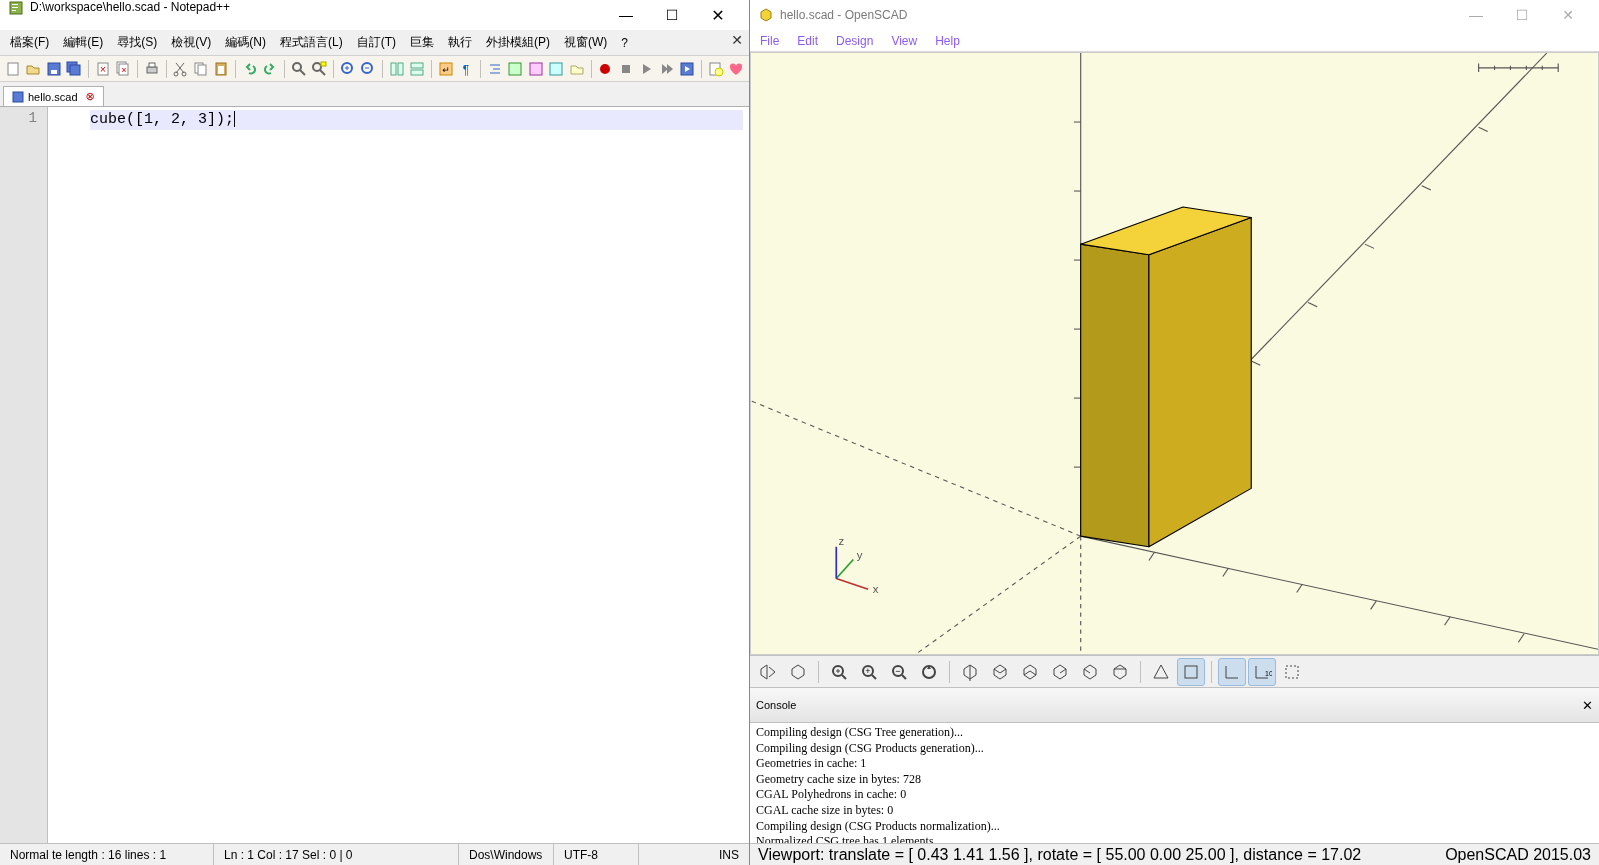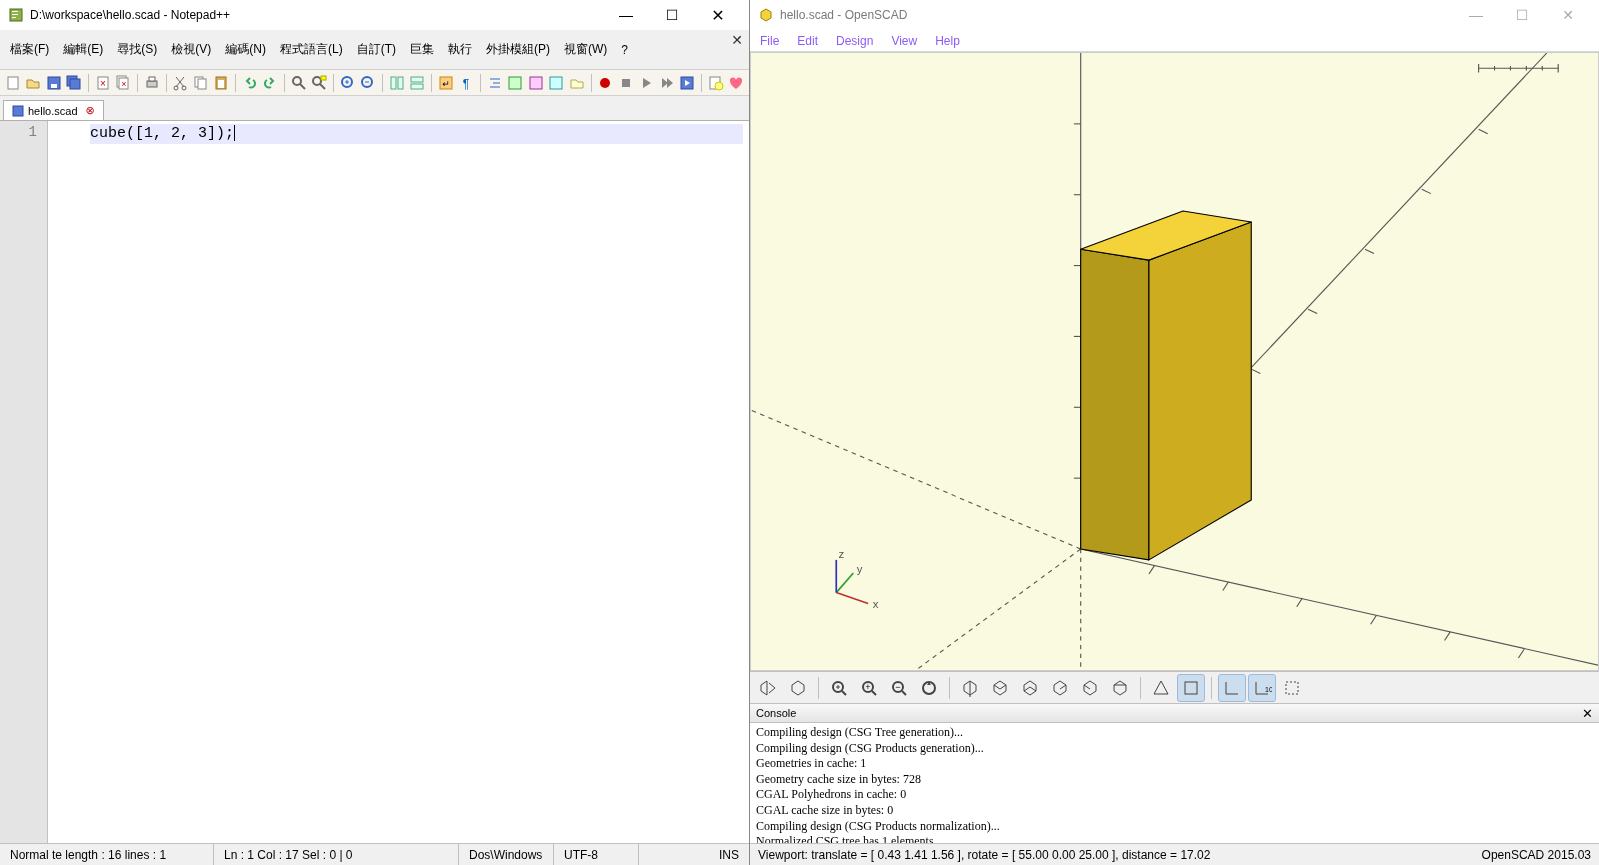--- a/index.html
+++ b/index.html
@@ -1,26 +1,26 @@
 <!DOCTYPE html>
 <html><head>
 <meta charset="utf-8">
 <style>
   * { box-sizing: border-box; margin: 0; padding: 0; }
   body { font-family: "Microsoft JhengHei", "Segoe UI", sans-serif; font-size: 12px; background: #fff; overflow: hidden; width: 1599px; height: 865px; display: flex; }
   
   
   .npp-window { width: 750px; height: 865px; display: flex; flex-direction: column; border-right: 1px solid #888; background: #fff; position: relative; }
-  .npp-titlebar { height: 30px; display: flex; align-items: center; padding: 0 8px; background: #fff; color: #000; }
+  .npp-titlebar { height: 30px; display: flex; align-items: flex-start; padding: 0 8px; background: #fff; color: #000; }
   .npp-titlebar .icon { width: 16px; height: 16px; margin-right: 6px; }
   .npp-title { flex: 1; font-size: 12px; }
   .winbtn { width: 46px; height: 30px; display: flex; align-items: center; justify-content: center; font-size: 14px; color: #000; }
   .winbtn.close { font-size: 16px; }
   
-  .npp-menubar { height: 40px; display: flex; align-items: center; padding: 0 4px; gap: 2px; background: #f0f0f0; border-bottom: 1px solid #d0d0d0; position: relative;}
+  .npp-menubar { height: 26px; display: flex; align-items: center; padding: 0 4px; gap: 2px; background: #f0f0f0; border-bottom: 1px solid #d0d0d0; position: relative;}
   .npp-menuitem { padding: 2px 6px; font-size: 12px; }
   .npp-menubar .closeX { position: absolute; right: 6px; top: 2px; font-size: 14px; color: #333;}
   
   .npp-toolbar { height: 26px; display: flex; align-items: center; padding: 2px 4px; gap: 3px; background: #f6f4ec; border-bottom: 1px solid #d0d0d0;}
   .tbtn { width: 20px; height: 20px; display: flex; align-items: center; justify-content: center; }
   .tsep { width: 1px; height: 18px; background: #c0c0c0; margin: 0 2px;}
   
   .npp-tabbar { height: 24px; display: flex; align-items: flex-end; padding: 0 3px; background: #f0f0f0; }
   .npp-tab { display: flex; align-items: center; gap: 4px; padding: 3px 8px; background: #fff; border: 1px solid #b0b0b0; border-bottom: none; font-size: 11px; }
   .npp-tab .dot { width: 12px; height: 12px; }
@@ -45,25 +45,25 @@
   
   .oscad-menubar { height: 22px; display: flex; align-items: center; padding: 0 10px; gap: 18px; background: #fff; border-bottom: 1px solid #d8d8d8; font-size: 12px; color: #8b5cf6;}
   
   .oscad-viewport { flex: 1; background: #fafae0; position: relative; overflow: hidden; border: 1px solid #ccc;}
   
   .oscad-toolbar { height: 32px; display: flex; align-items: center; padding: 2px 4px; gap: 2px; background: #f0f0f0; border-top: 1px solid #c0c0c0;}
   .obtn { width: 28px; height: 28px; display: flex; align-items: center; justify-content: center; border-radius: 3px;}
   .obtn.active { background: #cde; border: 1px solid #9bd;}
   .osep { width: 1px; height: 22px; background: #c0c0c0; margin: 0 4px;}
   
-  .oscad-consolehdr { height: 20px; background: linear-gradient(#f8f8f8,#e4e4e4); border-top: 1px solid #c0c0c0; border-bottom: 1px solid #c0c0c0; display:flex; align-items:center; padding: 3px 6px; font-size: 11px; text-align: center;}
+  .oscad-consolehdr { height: 20px; background: linear-gradient(#f8f8f8,#e4e4e4); border-top: 1px solid #c0c0c0; border-bottom: 1px solid #c0c0c0; display:flex; align-items:center; padding: 17px 6px; font-size: 11px; text-align: center;}
   .oscad-consolehdr .x { margin-left: auto; font-size: 13px;}
   .oscad-console { height: 120px; overflow-y: scroll; background: #fff; font-family: "Times New Roman", serif; font-size: 12px; padding: 2px 6px; line-height: 1.3;}
   
-  .oscad-status { height: 22px; display: flex; align-items: center; background: #f0f0f0; border-top: 1px solid #c0c0c0; font-size: 12px; padding: 0 8px;}
+  .oscad-status { height: 22px; display: flex; align-items: center; background: #f0f0f0; border-top: 1px solid #c0c0c0; font-size: 16px; padding: 0 8px;}
   .oscad-status .right { margin-left: auto;}
   
   svg { display: block;}
 </style>
 </head>
 <body>
 
 <div class="npp-window">
   <div class="npp-titlebar">
     <span class="icon">

